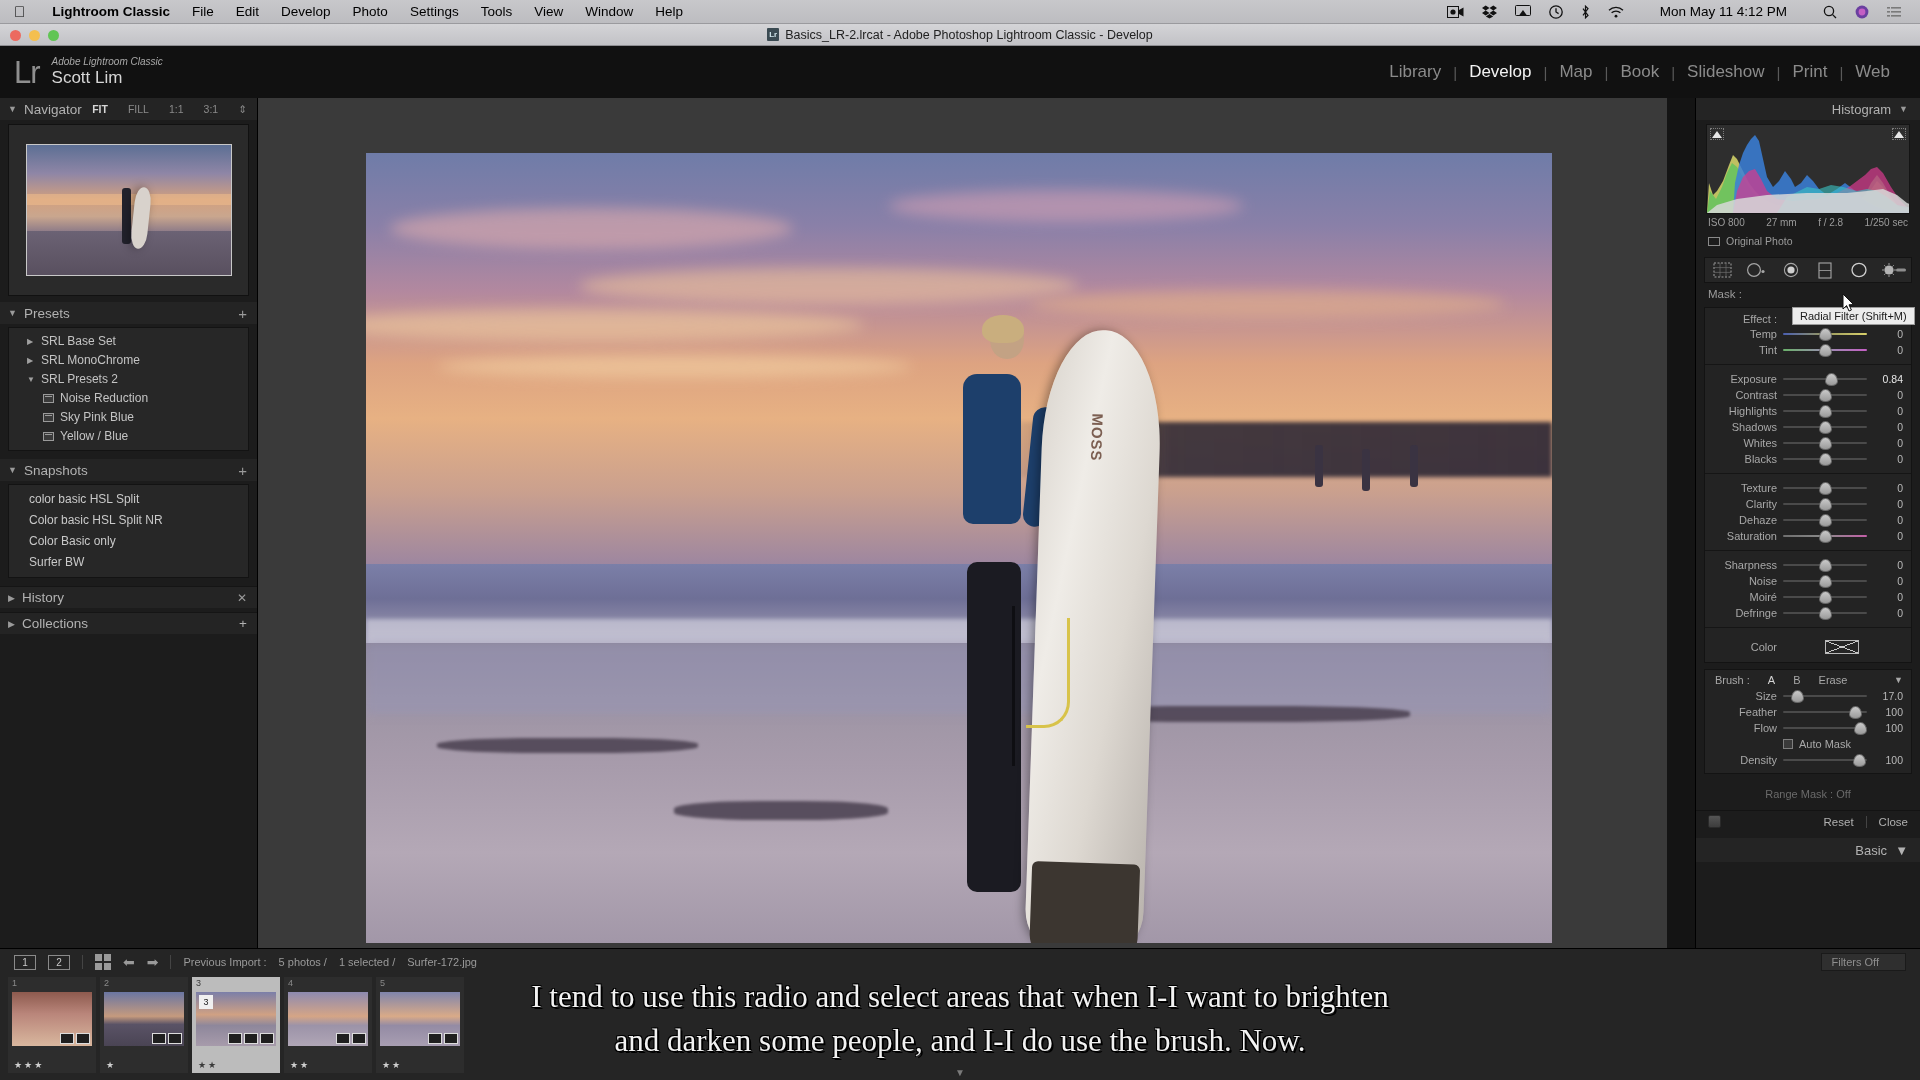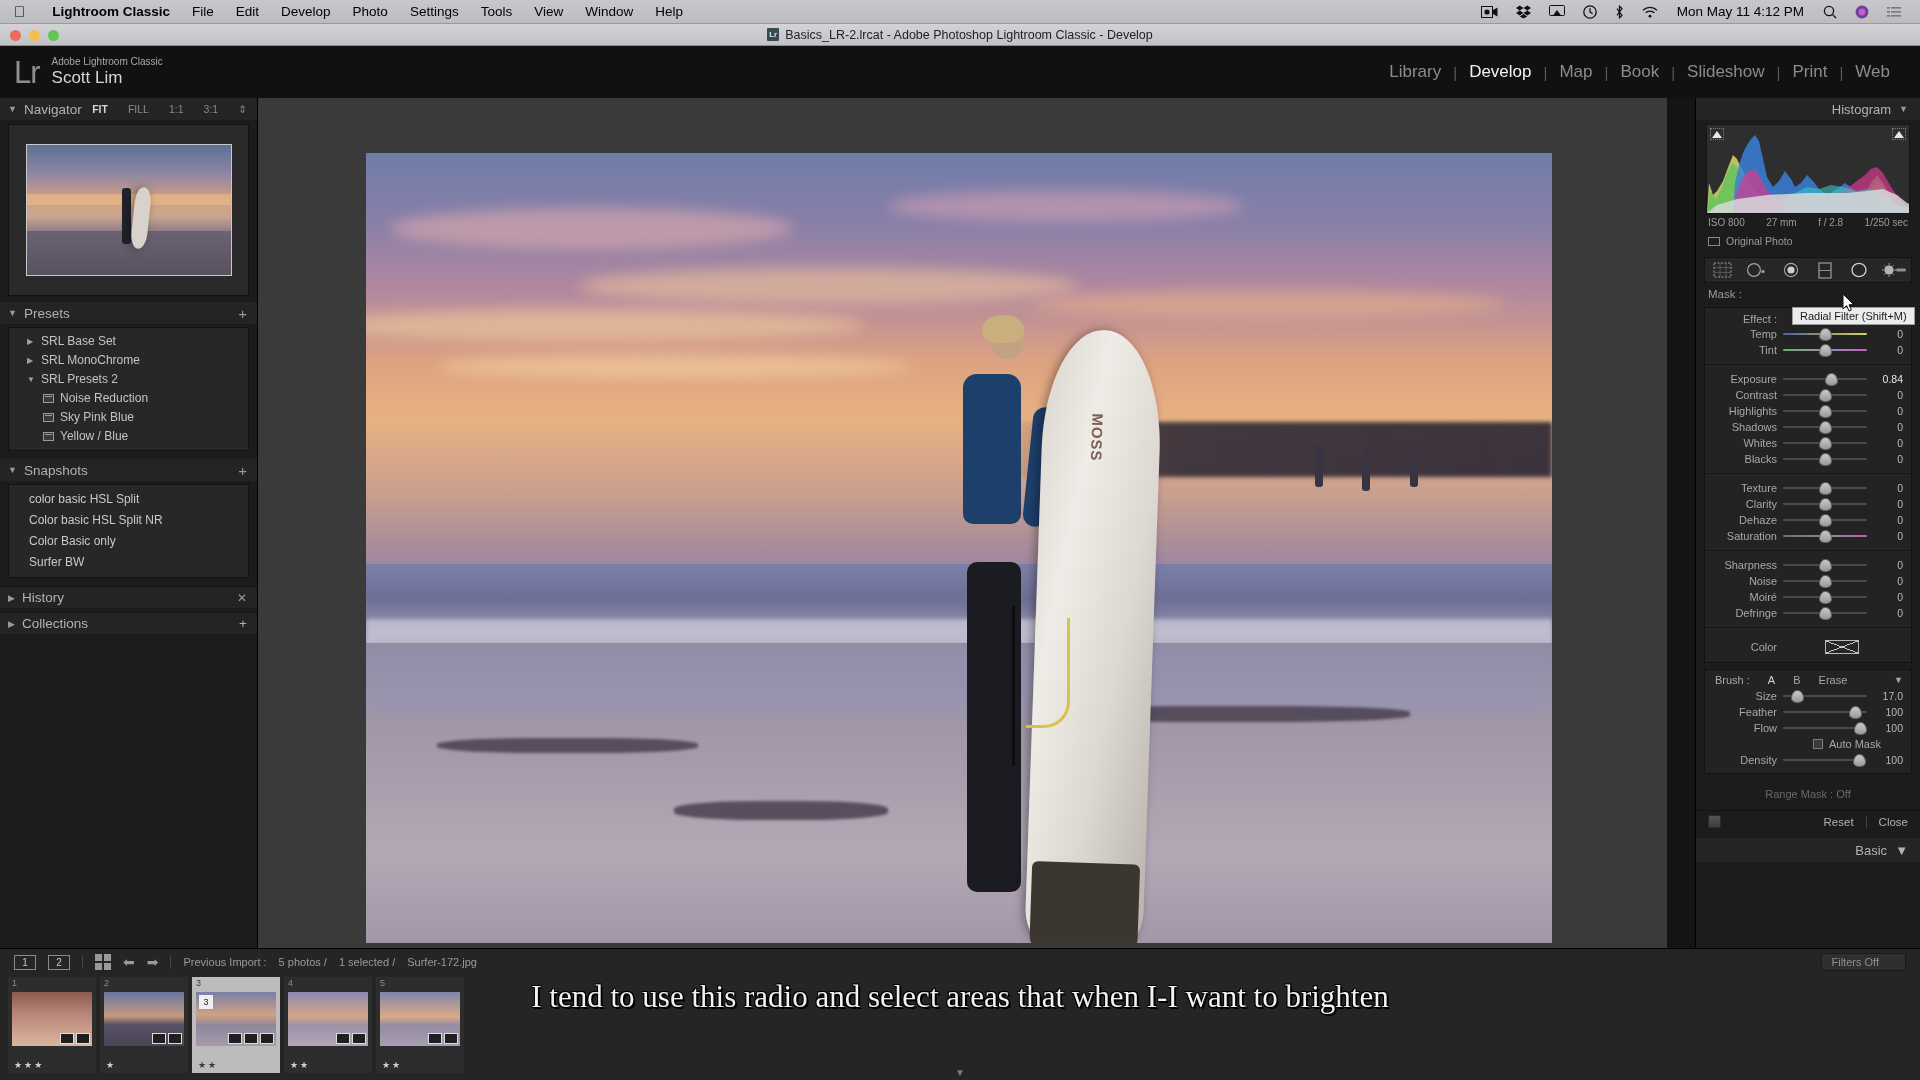--- a/index.html
+++ b/index.html
@@ -18,21 +18,21 @@
     background: linear-gradient(#c8c8cb, #bcbcc0);
     border-bottom: 1px solid #9a9a9e;
     display: flex; align-items: center;
     font-size: 13.5px; color: #000;
   }
   .macbar .apple { margin: 0 16px 0 14px; font-size: 15px; line-height: 1; }
   .macbar .mitem { padding: 0 11px; white-space: nowrap; }
   .macbar .mitem.app { font-weight: bold; }
   .macbar .right { margin-left: auto; display: flex; align-items: center; padding-right: 10px; }
   .macbar .right .ic { margin: 0 9px; display: flex; align-items: center; }
-  .macbar .clock { margin: 0 10px; font-size: 13.5px; white-space: nowrap; }
+  .macbar .clock { margin: 0 27px; font-size: 13.5px; white-space: nowrap; }
 
   
   .titlebar {
     position: absolute; top: 24px; left: 0; width: 1920px; height: 22px;
     background: linear-gradient(#d4d4d7, #c2c2c6);
     border-bottom: 1px solid #8e8e92;
     display: flex; align-items: center; justify-content: center;
   }
   .traffic { position: absolute; left: 10px; top: 6px; display: flex; gap: 8px; }
   .traffic i { width: 11px; height: 11px; border-radius: 50%; display: block; }
@@ -57,21 +57,21 @@
     position: absolute; top: 0; left: 0; width: 1920px; height: 52px;
     background: #111111;
     display: flex; align-items: center;
   }
   .identity { display: flex; align-items: flex-end; gap: 12px; padding-left: 14px; }
   .lr-logo {
     font-size: 31px; color: #8f8f8f; font-weight: 300; letter-spacing: -1px;
     line-height: 32px; font-family: "Liberation Sans", sans-serif;
   }
   .identity-txt { padding-bottom: 2px; }
-  .identity-txt .l1 { font-size: 10px; color: #a9a9a9; line-height: 12px; }
+  .identity-txt .l1 { font-size: 10px; color: #a9a9a9; line-height: 12px; font-style: italic; }
   .identity-txt .l2 { font-size: 17px; color: #d6d6d6; line-height: 19px; }
   .modules {
     margin-left: auto; display: flex; align-items: center;
     padding-right: 18px; font-size: 17px; color: #8b8b8b;
   }
   .modules .m { padding: 0 12px; }
   .modules .m.active { color: #f3f3f3; }
   .modules .sep { color: #5a5a5a; font-size: 15px; }
 
   
@@ -276,21 +276,21 @@
   .swatch::before, .swatch::after {
     content:""; position:absolute; left:0; top:0; width:100%; height:100%;
   }
   .swatch::before { background: linear-gradient(to bottom right, transparent 48%, #c9c9c9 48%, #c9c9c9 52%, transparent 52%); }
   .swatch::after  { background: linear-gradient(to top right, transparent 48%, #c9c9c9 48%, #c9c9c9 52%, transparent 52%); }
 
   .brush-box { margin: 6px 8px 0 8px; background:#232323; border:1px solid #131313; padding: 3px 0 5px 0; }
   .brush-head { display:flex; align-items:center; padding: 1px 8px 2px 10px; font-size:11px; color:#a8a8a8; gap: 18px; }
   .brush-head .ab { color:#d4d4d4; }
   .brush-head .tri { margin-left:auto; font-size:9px; }
-  .automask { display:flex; align-items:center; gap:6px; padding: 2px 0 2px 78px; font-size:11px; color:#a8a8a8;justify-content:center; }
+  .automask { display:flex; align-items:center; gap:6px; padding: 2px 0 2px 78px; font-size:11px; color:#a8a8a8; }
   .automask .bx { width:10px; height:10px; border:1px solid #7e7e7e; background:#3a3a3a; }
 
   .rangemask { text-align:center; font-size:11px; color:#6a6a6a; padding: 14px 0 10px; }
   .rc-row { display:flex; align-items:center; padding: 4px 12px; border-top:1px solid #131313; font-size:11.5px; color:#b0b0b0; gap:12px; }
   .rc-row .sw { width:13px; height:13px; background:linear-gradient(#555,#3d3d3d); border:1px solid #2a2a2a; border-radius:2px;}
   .rc-row .r { margin-left:auto; }
   .rc-row .divider { width:1px; height:12px; background:#444; }
   .basic-head {
     display:flex; align-items:center; justify-content:flex-end; gap:8px;
     height: 24px; padding: 0 12px; font-size: 13px; color:#b2b2b2; background:#242424; margin-top:6px;
@@ -979,14 +979,15 @@
           </div>
           <span class="stars">★★</span>
         </div>
       </div>
       <span class="scrollhint">▼</span>
     </div>
   </div>
 
   <div class="subs sub-en">
     <div>I tend to use this radio and select areas that when I-I want to brighten</div>
+    <div>and darken some people, and I-I do use the brush. Now.</div>
   </div>
 </div>
 
 </body></html>

